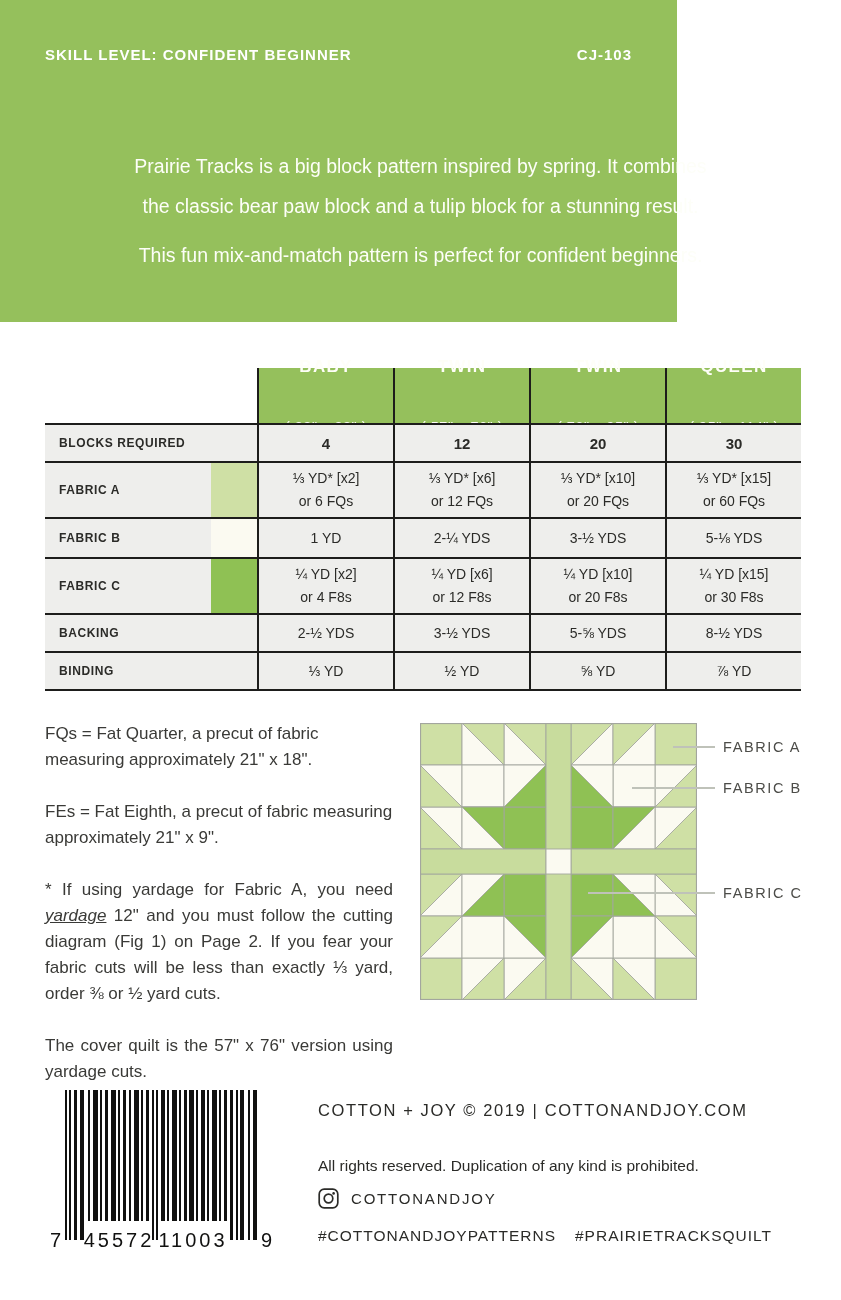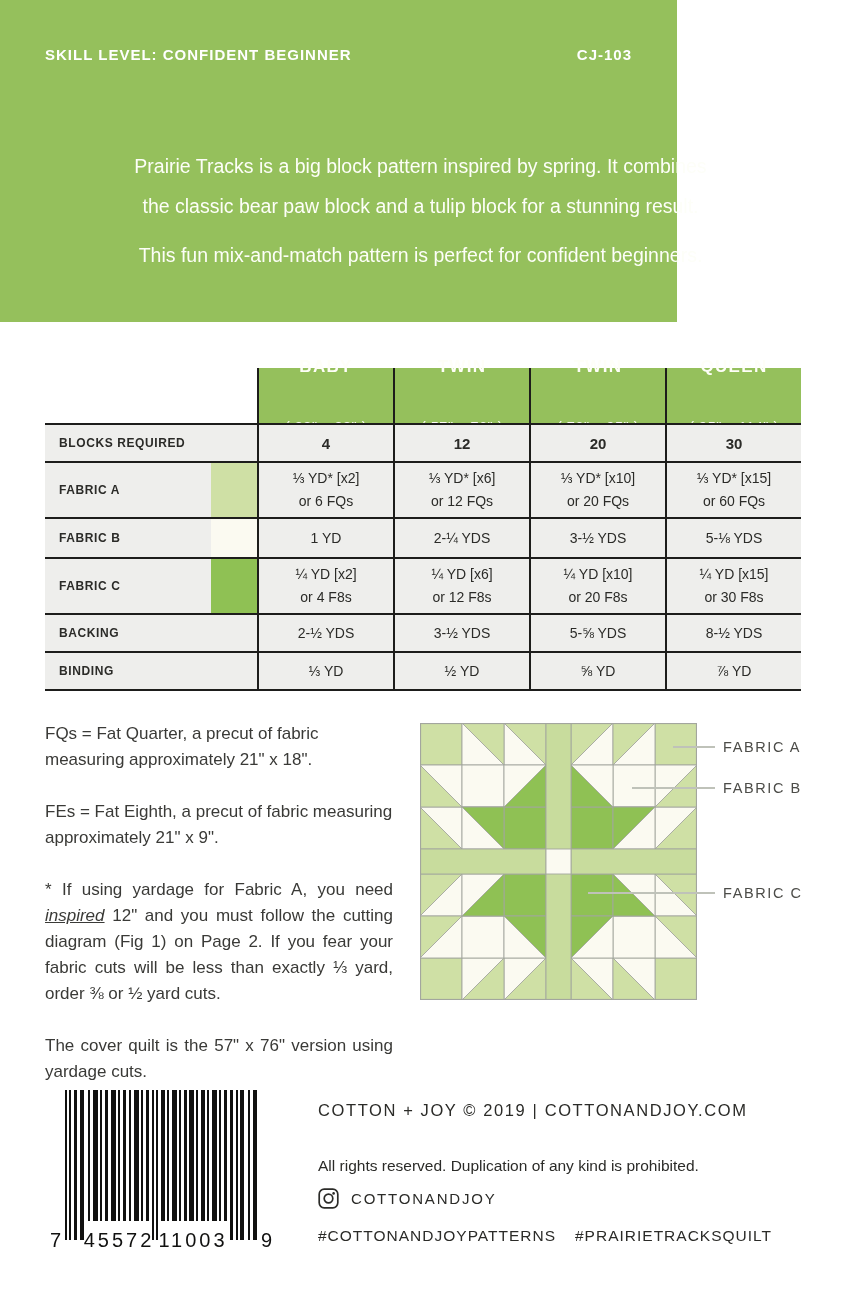--- a/index.html
+++ b/index.html
@@ -178,21 +178,21 @@
     <div class="cell sw bt bb"></div>
     <div class="cell td bt bb bl">⅓ YD</div>
     <div class="cell td bt bb bl">½ YD</div>
     <div class="cell td bt bb bl">⅝ YD</div>
     <div class="cell td bt bb bl">⅞ YD</div>
   </div>
 
   <div class="notes">
     <p>FQs = Fat Quarter, a precut of fabric measuring approximately 21" x 18".</p>
     <p>FEs = Fat Eighth, a precut of fabric measuring approximately 21" x 9".</p>
-    <p class="just"><span>* If using yardage for Fabric A, you need </span><span class="em">inspired</span><span> 12" and you must follow the cutting diagram (Fig 1) on Page 2. If you fear your fabric cuts will be less than exactly ⅓ yard, order ⅜ or ½ yard cuts.</span></p>
+    <p class="just"><span>* If using yardage for Fabric A, you need </span><span class="em">yardage</span><span> 12" and you must follow the cutting diagram (Fig 1) on Page 2. If you fear your fabric cuts will be less than exactly ⅓ yard, order ⅜ or ½ yard cuts.</span></p>
     <p class="just">The cover quilt is the 57" x 76" version using yardage cuts.</p>
   </div>
 
   <div class="diagram">
     <svg class="block-svg" width="277" height="277" viewBox="0 0 277 277">
       <defs>
         <g id="quad">
           <rect x="0" y="0" width="42" height="42" class="fA"></rect>
           <rect x="42" y="0" width="42" height="42" class="fB"></rect>
           <rect x="84" y="0" width="42" height="42" class="fB"></rect>

